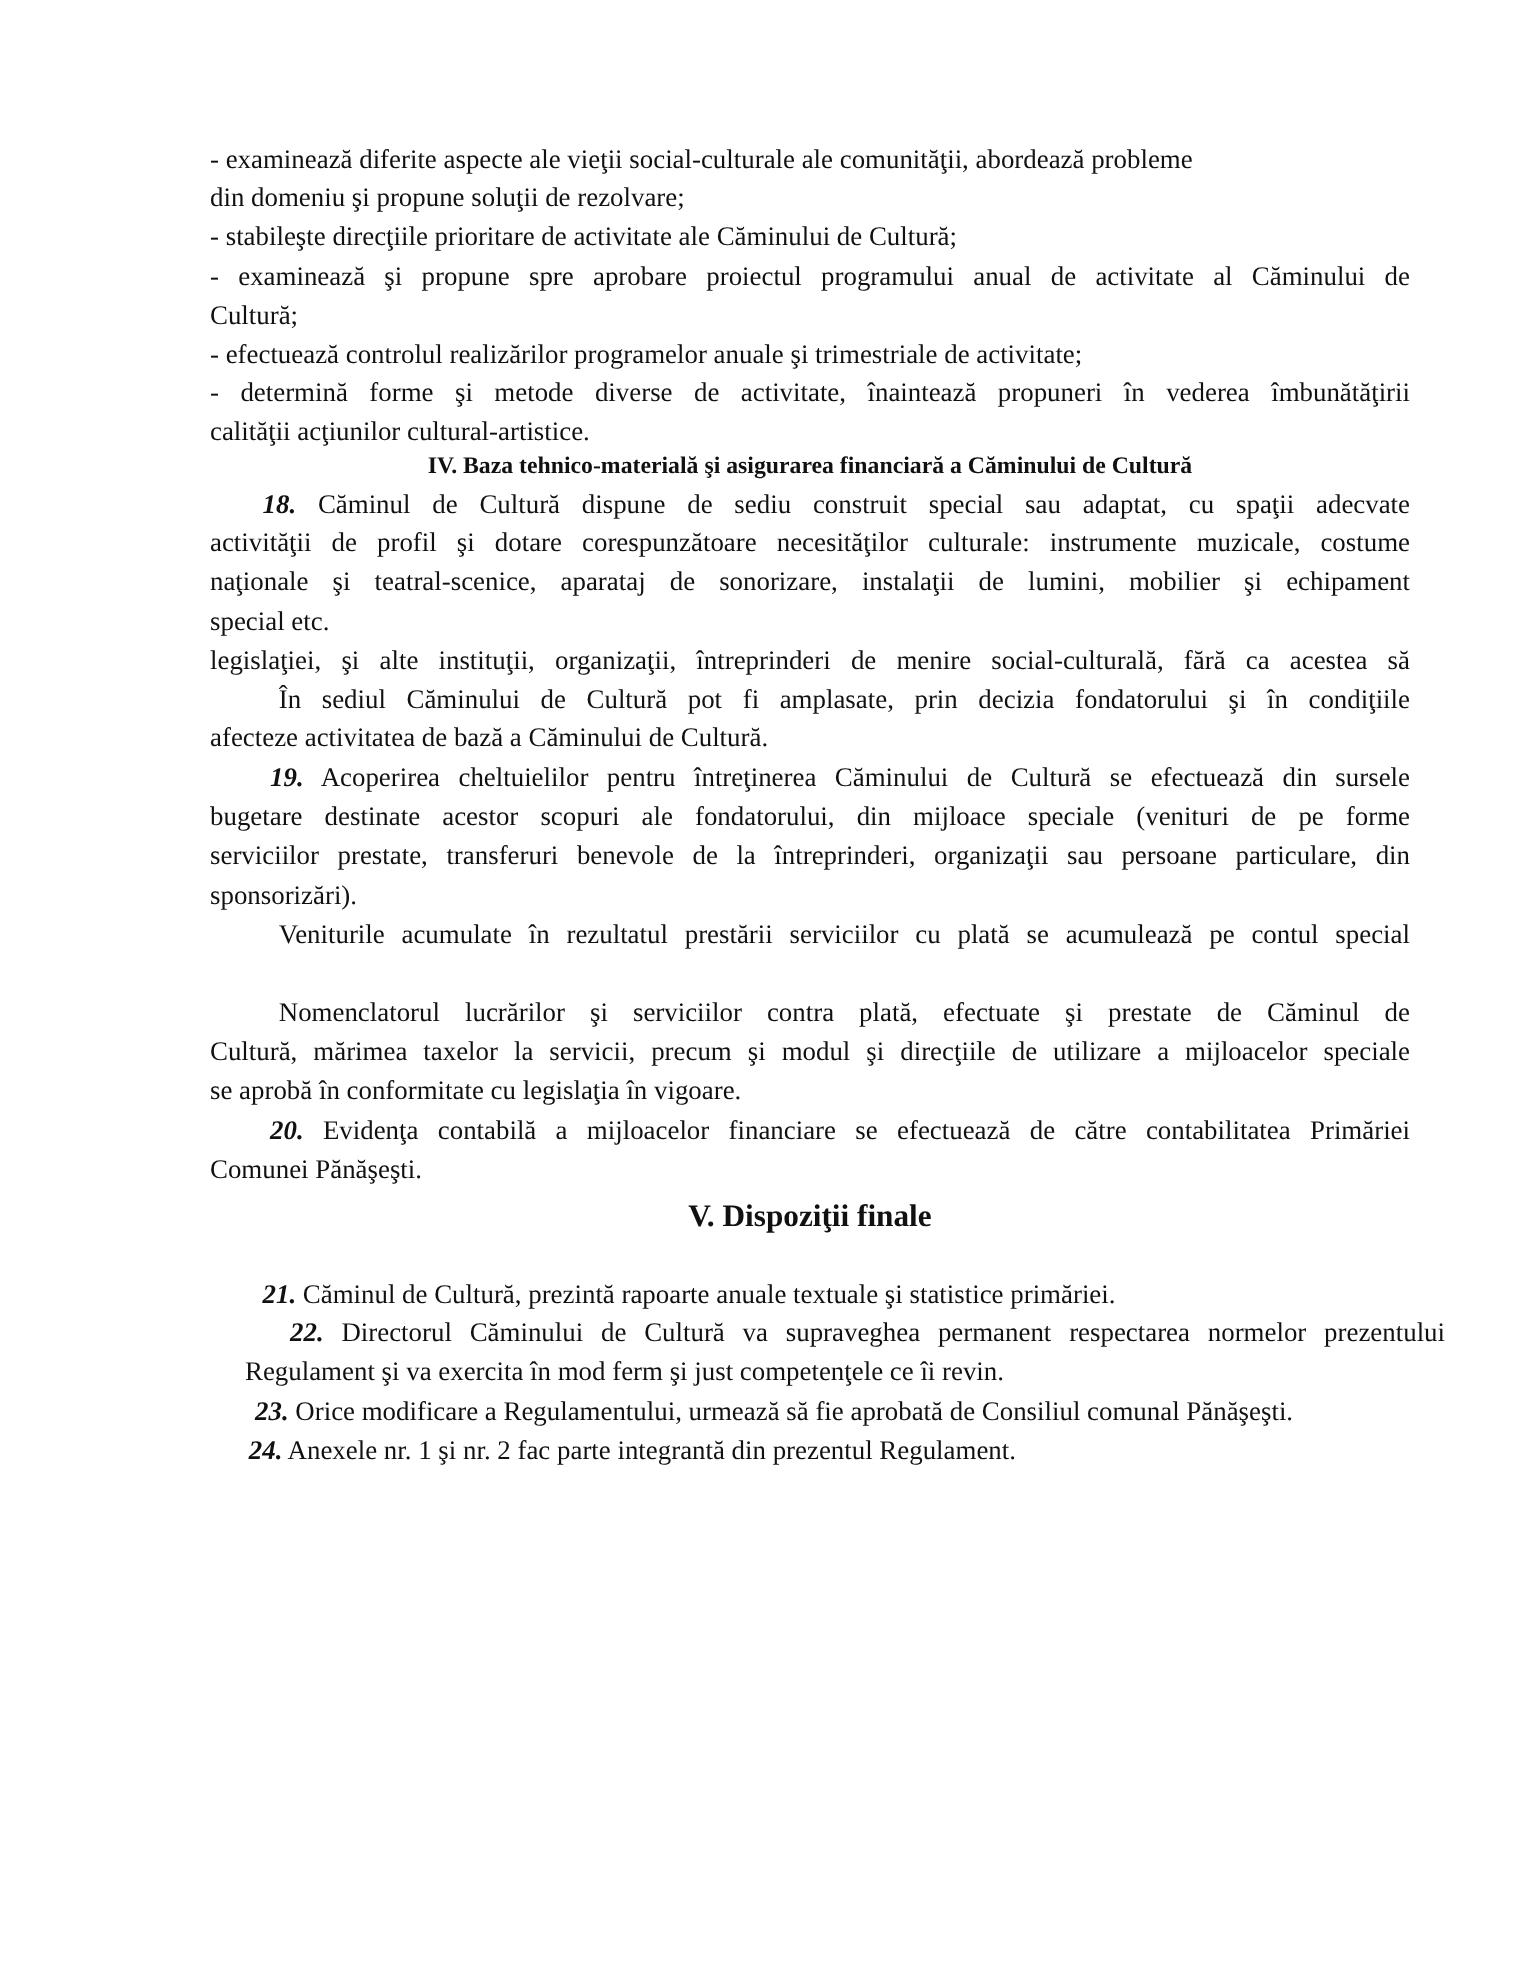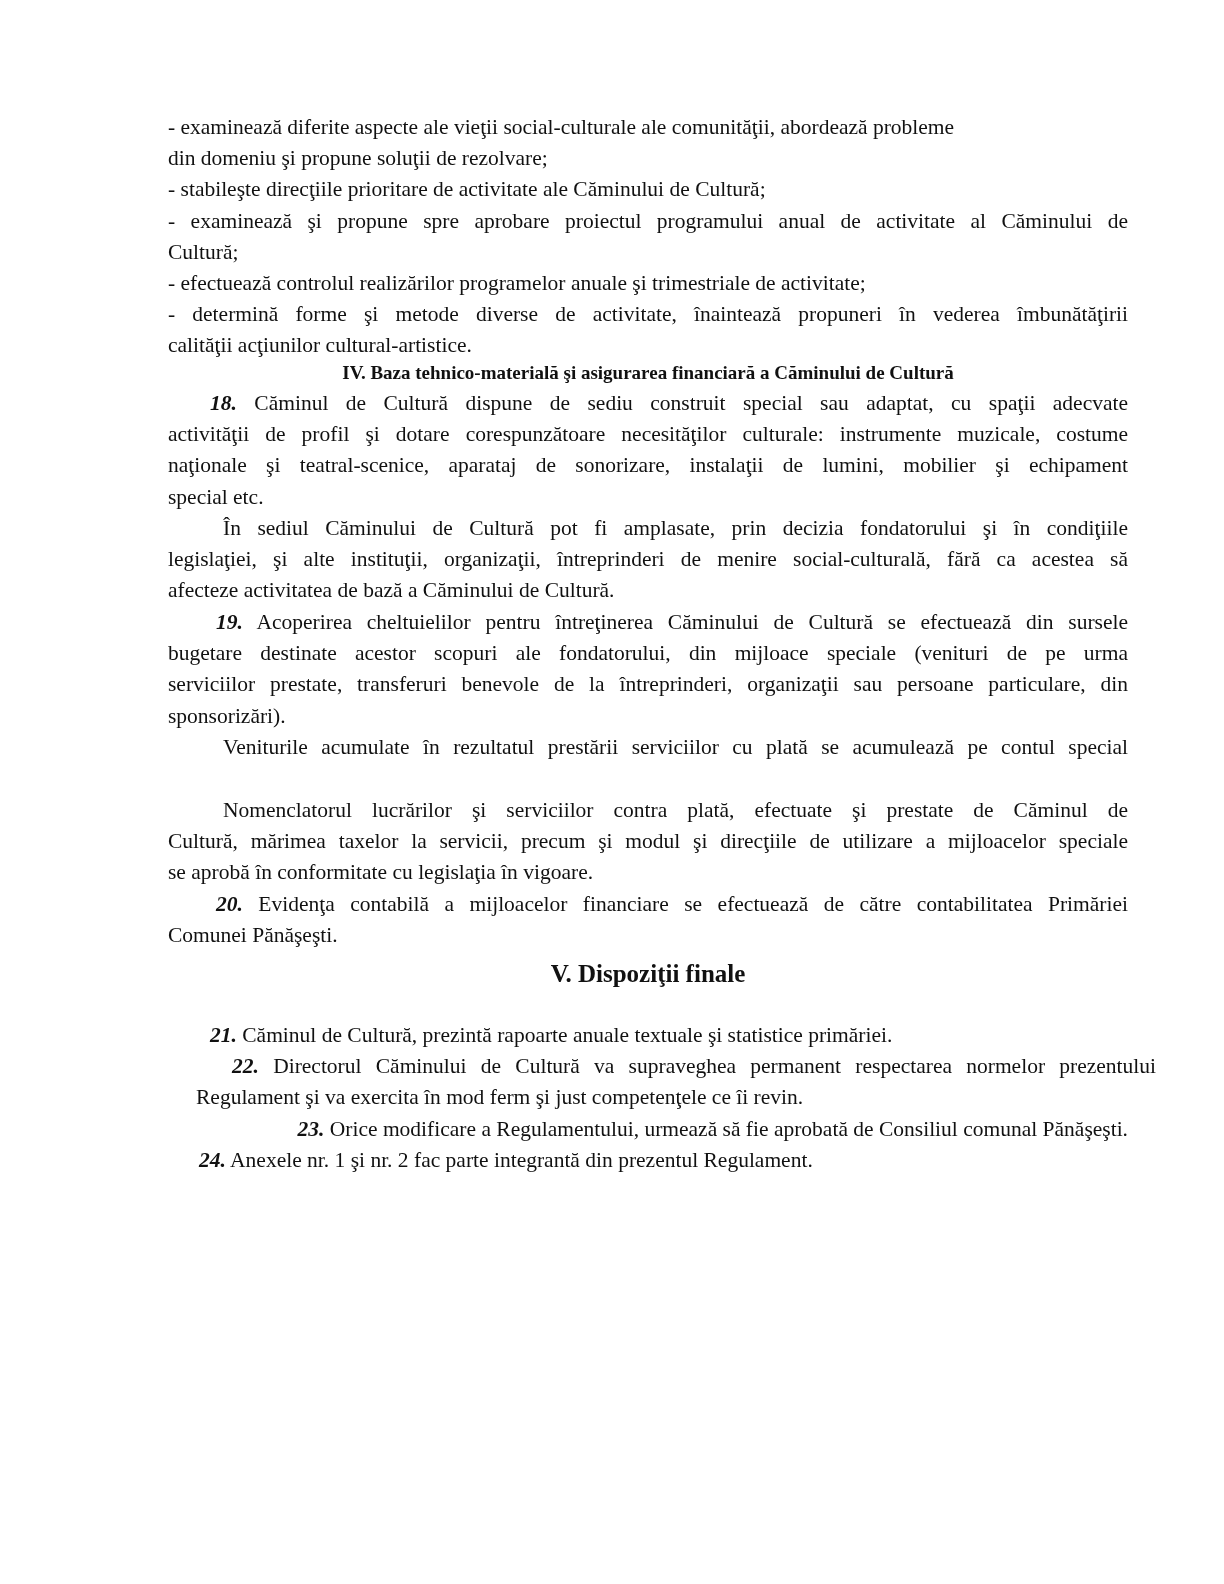--- a/index.html
+++ b/index.html
@@ -42,28 +42,28 @@
   <div class="heading4">IV. Baza tehnico-materială şi asigurarea financiară a Căminului de Cultură</div>
 
   <div class="block" style="top:276px;">
     <span class="line just" style="padding-left:42px;"><span class="num">18.</span> <span>Căminul de Cultură dispune de sediu construit special sau adaptat, cu spaţii adecvate</span></span>
     <span class="line just">activităţii de profil şi dotare  corespunzătoare necesităţilor culturale: instrumente muzicale, costume</span>
     <span class="line just">naţionale şi teatral-scenice, aparataj de sonorizare,  instalaţii de lumini, mobilier şi echipament</span>
     <span class="line nojust">special etc.</span>
   </div>
 
   <div class="block" style="top:401px;">
+    <span class="line just">legislaţiei, şi alte instituţii, organizaţii, întreprinderi de menire social-culturală, fără ca acestea să</span>
     <span class="line just" style="padding-left:55px;">În sediul Căminului de Cultură pot fi amplasate, prin decizia fondatorului şi în condiţiile</span>
-    <span class="line just">legislaţiei, şi alte instituţii, organizaţii, întreprinderi de menire social-culturală, fără ca acestea să</span>
     <span class="line nojust">afecteze activitatea de bază a Căminului de Cultură.</span>
   </div>
 
   <div class="block" style="top:495px;">
     <span class="line just" style="padding-left:48px;"><span class="num">19.</span> <span>Acoperirea cheltuielilor pentru întreţinerea Căminului de Cultură se efectuează din sursele</span></span>
-    <span class="line just">bugetare destinate acestor scopuri ale fondatorului, din mijloace speciale (venituri de pe urma</span>
+    <span class="line just">bugetare destinate acestor scopuri ale fondatorului, din mijloace speciale (venituri de pe forme</span>
     <span class="line just">serviciilor prestate, transferuri benevole de la întreprinderi, organizaţii sau persoane particulare, din</span>
     <span class="line nojust">sponsorizări).</span>
   </div>
 
   <div class="block" style="top:620px;">
     <span class="line just" style="padding-left:55px;">Veniturile acumulate în rezultatul prestării serviciilor cu plată se acumulează pe contul special</span>
   </div>
 
   <div class="block" style="top:683px;">
     <span class="line just" style="padding-left:55px;">Nomenclatorul lucrărilor şi serviciilor contra plată, efectuate şi prestate de Căminul de</span>
@@ -81,20 +81,20 @@
   <div class="block" style="top:908px;">
     <span class="line nojust" style="padding-left:42px;"><span class="num">21.</span> <span>Căminul de Cultură, prezintă rapoarte anuale textuale şi statistice primăriei.</span></span>
   </div>
 
   <div class="block" style="top:939px;margin-left:28px;">
     <span class="line just" style="padding-left:36px;"><span class="num">22.</span> <span>Directorul Căminului de Cultură va supraveghea permanent respectarea normelor prezentului</span></span>
     <span class="line nojust">Regulament şi va exercita în mod ferm şi just competenţele ce îi revin.</span>
   </div>
 
   <div class="block" style="top:1002px;">
-    <span class="line nojust" style="padding-left:36px;text-align:right;"><span class="num">23.</span> <span>Orice modificare a Regulamentului, urmează să fie aprobată de Consiliul comunal Pănăşeşti.</span></span>
+    <span class="line nojust" style="padding-left:36px;"><span class="num">23.</span> <span>Orice modificare a Regulamentului, urmează să fie aprobată de Consiliul comunal Pănăşeşti.</span></span>
   </div>
 
   <div class="block" style="top:1033px;">
     <span class="line nojust" style="padding-left:31px;"><span class="num">24.</span> <span>Anexele nr. 1 şi nr. 2 fac parte integrantă din prezentul Regulament.</span></span>
   </div>
 
 </div>
 
 </body></html>

